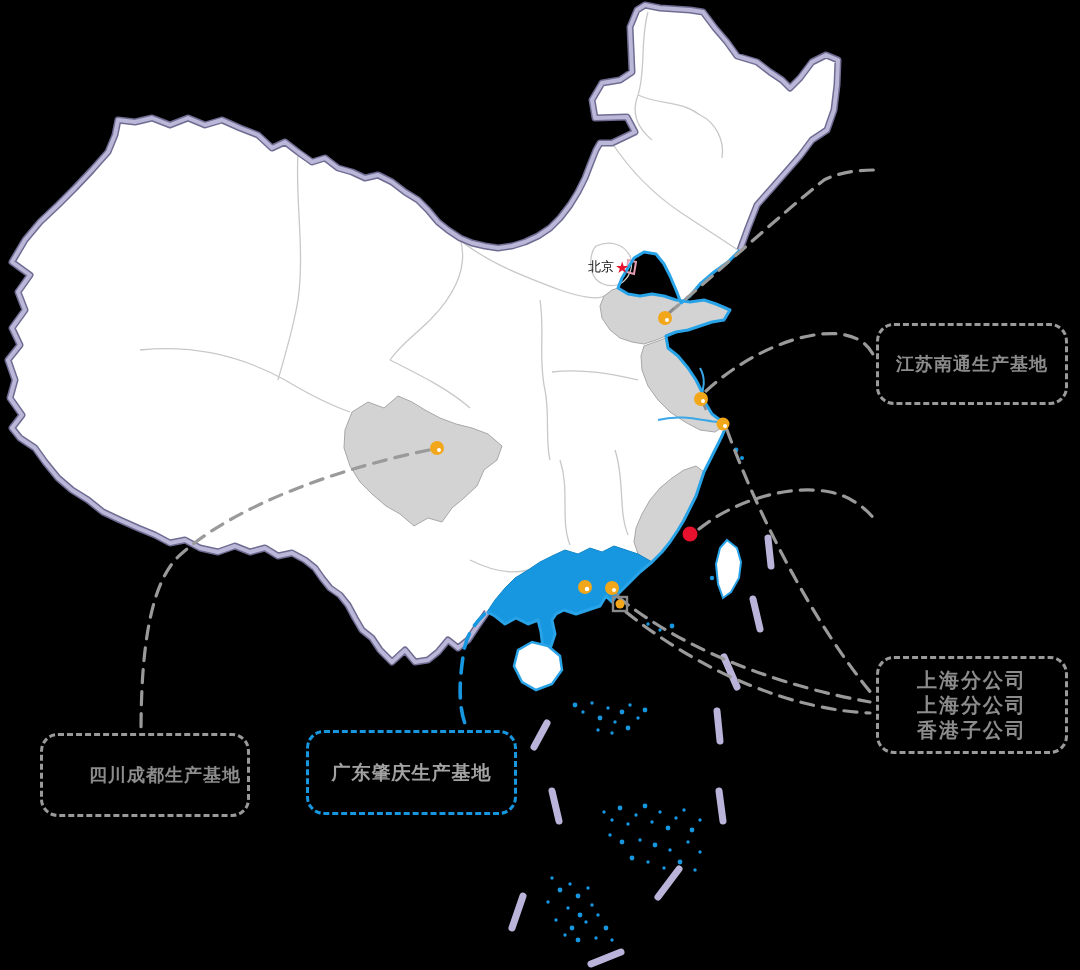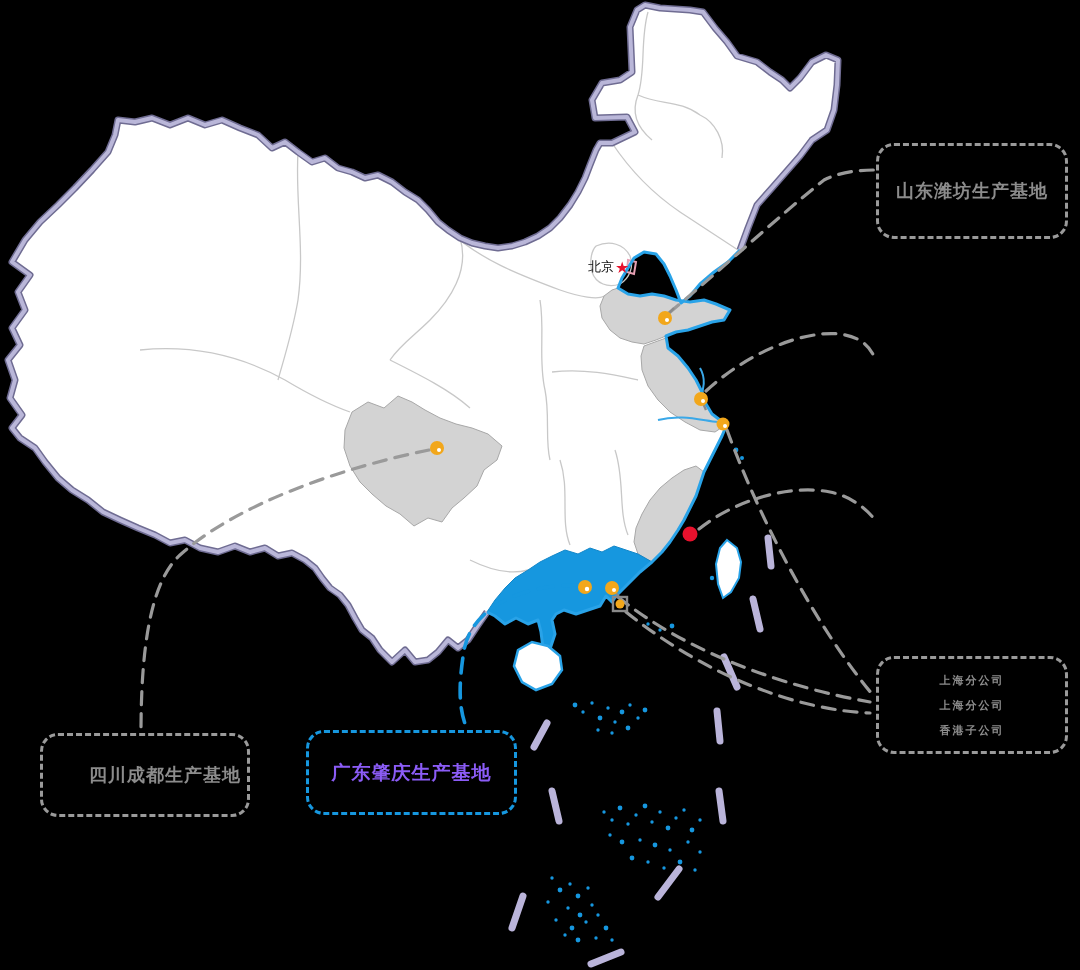--- a/index.html
+++ b/index.html
@@ -3,22 +3,22 @@
 <meta charset="utf-8">
 <style>
   html,body{margin:0;padding:0;background:#000;}
   #stage{position:relative;width:1080px;height:970px;background:#000;overflow:hidden;
          font-family:"Liberation Sans","DejaVu Sans",sans-serif;}
   #map-svg{position:absolute;left:0;top:0;}
   .callout{position:absolute;border:3px dashed #9A9A9A;border-radius:18px;
            display:flex;align-items:center;justify-content:center;
            color:#8C8C8C;font-weight:bold;font-size:18px;letter-spacing:1px;
            box-sizing:border-box;text-align:center;}
-  .callout.offices{flex-direction:column;font-size:11px;line-height:25px;letter-spacing:2px;}
-  .callout.highlight{border-color:#1697DF;color:#8b5cf6;border-width:3.5px;font-size:19px;}
+  .callout.offices{flex-direction:column;font-size:20px;line-height:25px;letter-spacing:2px;}
+  .callout.highlight{border-color:#1697DF;color:#a3a3a3;border-width:3.5px;font-size:19px;}
   #beijing{position:absolute;left:588px;top:258px;font-size:13px;font-weight:normal;color:#141414;
            display:flex;align-items:center;gap:1px;}
   #beijing .star{color:#E8112D;font-size:16px;line-height:13px;}
 </style>
 </head>
 <body>
 
 <div id="stage">
 
 <svg id="map-svg" width="1080" height="970" viewBox="0 0 1080 970">
@@ -244,22 +244,22 @@
     <circle cx="620" cy="604" r="4.5" fill="#F2A71B"></circle>
     <circle cx="690" cy="534" r="7.5" fill="#E8112D"></circle>
   </g>
 </svg>
 
 <div id="beijing">
   <span>北京</span>
       <span class="star">★</span>
 </div>
 
-<div class="callout" style="left:876px;top:143px;width:192px;height:96px;">
-  <span>山东潍坊生产基地</span>
+<div class="callout" style="left:876px;top:323px;width:192px;height:82px;">
+  <span>江苏南通生产基地</span>
 </div>
 <div class="callout offices" style="left:876px;top:656px;width:192px;height:98px;">
   <span>上海分公司</span>
   <span>上海分公司</span>
   <span>香港子公司</span>
 </div>
 <div class="callout" style="left:40px;top:733px;width:210px;height:84px;padding-left:40px;">
   <span>四川成都生产基地</span>
 </div>
 <div class="callout highlight" style="left:306px;top:730px;width:211px;height:85px;">

